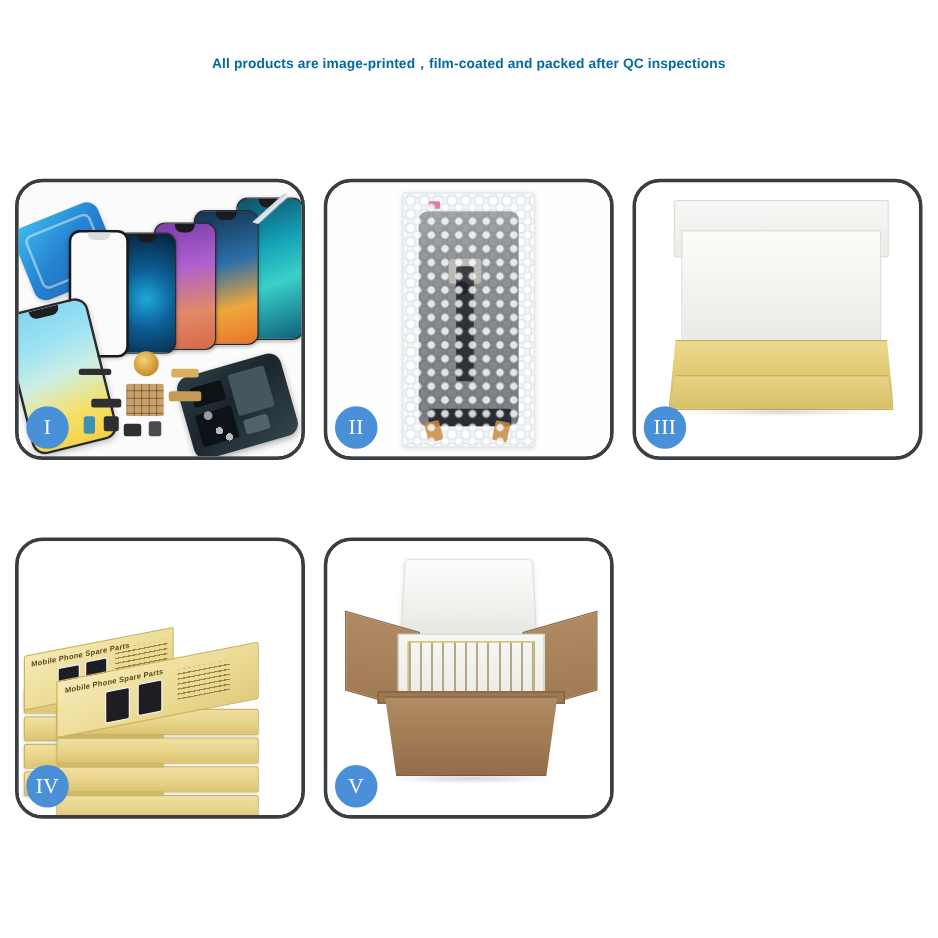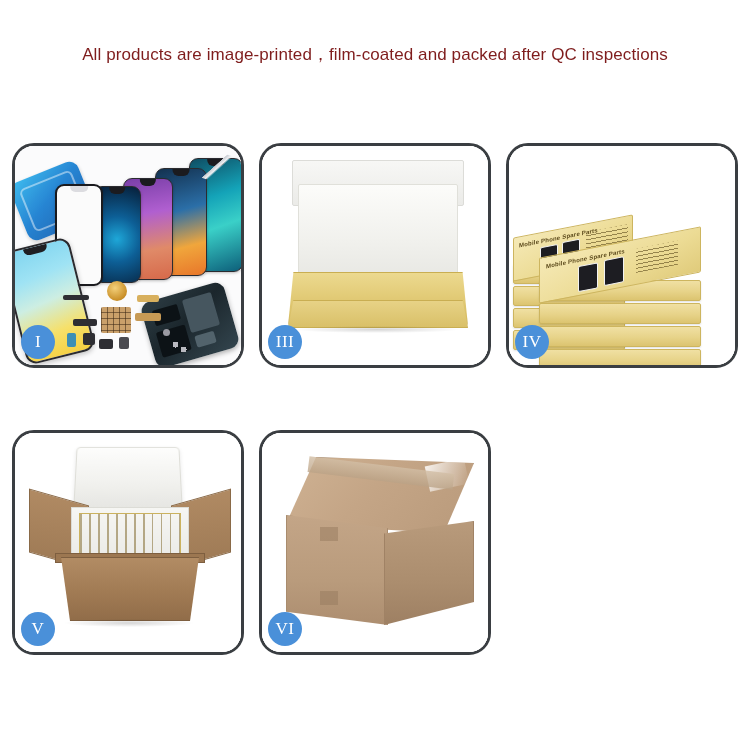--- a/index.html
+++ b/index.html
@@ -21,23 +21,23 @@
   .header { text-align: center; padding-top: 34px; }
   .title {
     font-size: 34px;
     font-weight: 700;
     letter-spacing: 1.2px;
     color: #0a0a0a;
     line-height: 1.05;
     white-space: nowrap;
   }
   .subtitle {
-    font-size: 17px;
-    font-weight: 400;
-    color: #7f1d1d;
+    font-size: 11px;
+    font-weight: 700;
+    color: #0369a1;
     margin-top: 9px;
     letter-spacing: .1px;
     white-space: nowrap;
   }
 
   
   .grid {
     position: absolute;
     left: 12px;
     top: 143px;
@@ -457,20 +457,36 @@
           <div class="prt flex8"></div>
           <div class="prt flex9"></div>
           <div class="screws"></div>
         </div>
 
         <div class="tweezer"></div>
       </div>
       <div class="badge">I</div>
     </div>
 
+    <div class="panel p2">
+      <div class="stage">
+        <div class="bg"></div>
+        <div class="bubblebag">
+          <div class="bb-screen"></div>
+          <div class="bb-conn"></div>
+          <div class="bb-dot"></div>
+          <div class="bb-flex"></div>
+          <div class="bb-strip"></div>
+          <div class="bb-gold1"></div>
+          <div class="bb-gold2"></div>
+          <div class="bb-pink"></div>
+        </div>
+      </div>
+      <div class="badge">II</div>
+    </div>
 
     <div class="panel p3">
       <div class="stage">
         <div class="bg"></div>
         <div class="box3">
           <div class="b3-lidback"></div>
           <div class="b3-foam"></div>
           <div class="b3-bubbles"></div>
           <div class="b3-tray"></div>
           <div class="b3-trayfront"></div>
@@ -524,31 +540,15 @@
           <div class="c-inner"></div>
           <div class="c-contents"></div>
           <div class="c-rim"></div>
           <div class="c-body"></div>
           <div class="c-shadow"></div>
         </div>
       </div>
       <div class="badge">V</div>
     </div>
 
-    <div class="panel p6">
-      <div class="stage">
-        <div class="bg"></div>
-        <div class="ship">
-          <div class="s-top">
-            <div class="s-glint"></div>
-          </div>
-          <div class="s-tape"></div>
-          <div class="s-front"></div>
-          <div class="s-side"></div>
-          <div class="s-tab1"></div>
-          <div class="s-tab2"></div>
-        </div>
-      </div>
-      <div class="badge">VI</div>
-    </div>
 
   </div>
 </div>
 
 </body></html>

